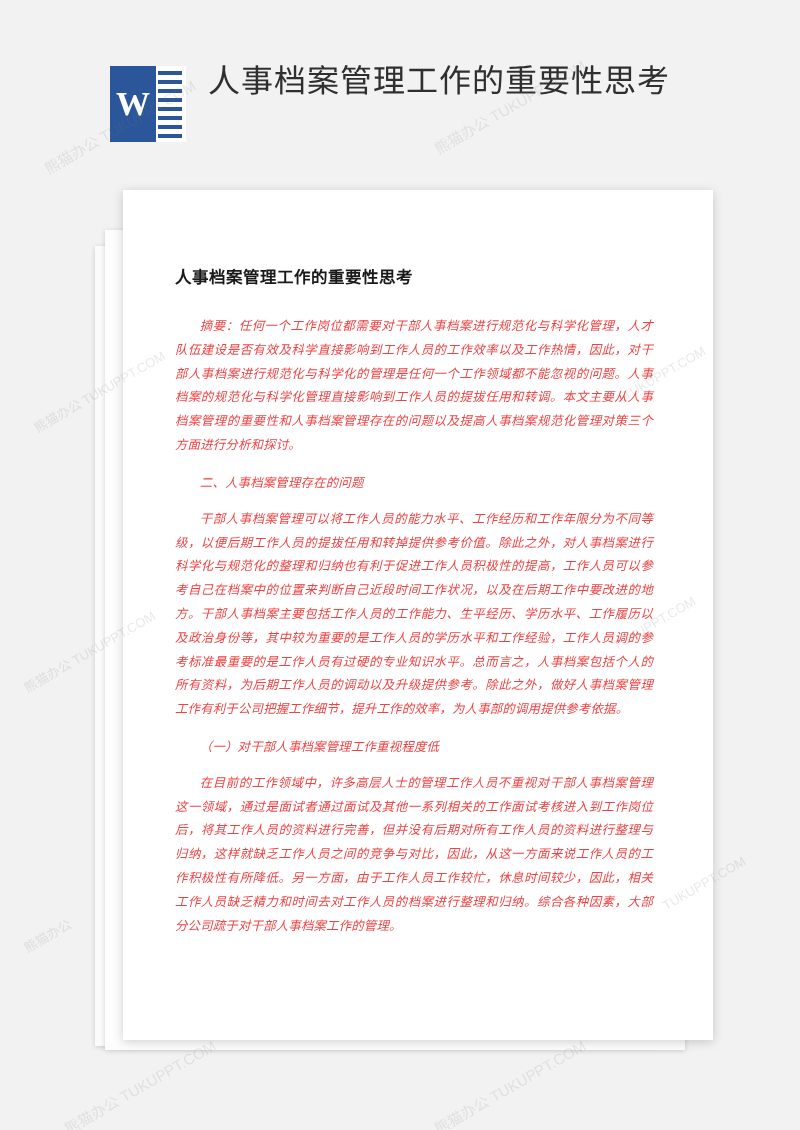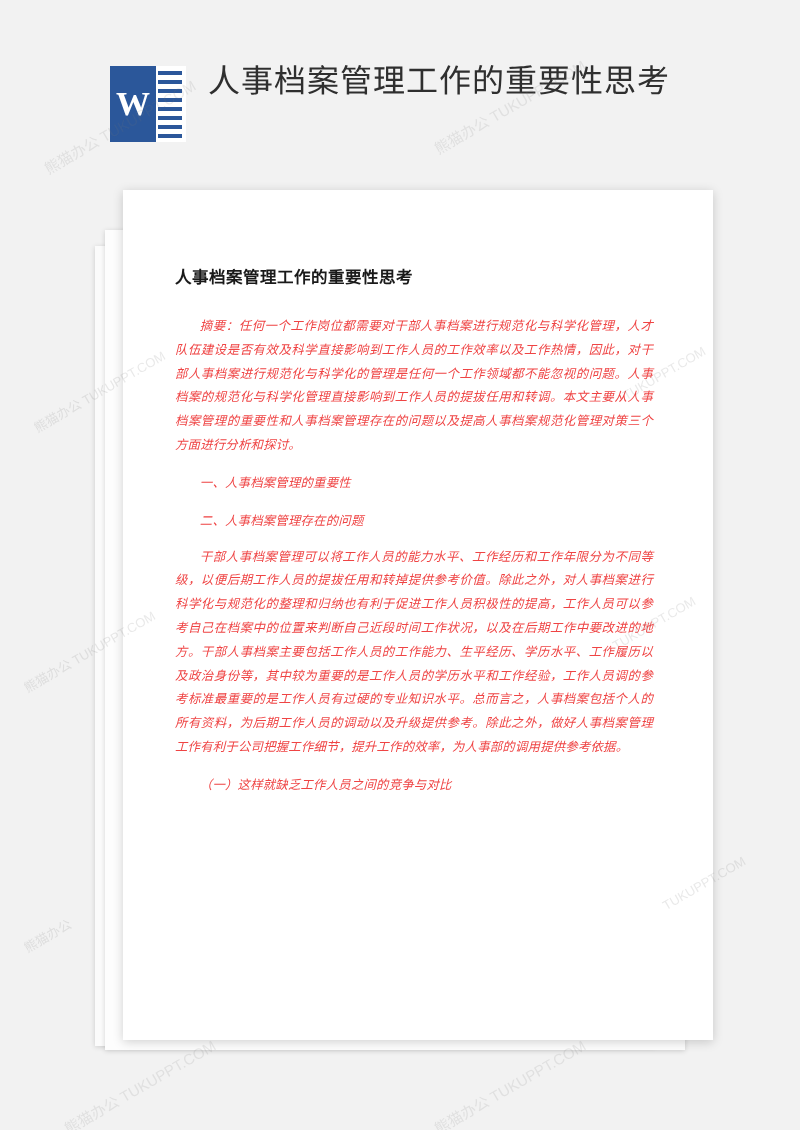--- a/index.html
+++ b/index.html
@@ -184,24 +184,24 @@
   <div class="doc-title">人事档案管理工作的重要性思考</div>
 </div>
 
 <div class="paper-stack">
   <div class="sheet sheet-back2"></div>
   <div class="sheet sheet-back1"></div>
   <div class="sheet sheet-front">
     <div class="sheet-inner">
       <div class="sheet-title">人事档案管理工作的重要性思考</div>
       <p class="para">摘要：任何一个工作岗位都需要对干部人事档案进行规范化与科学化管理，人才队伍建设是否有效及科学直接影响到工作人员的工作效率以及工作热情，因此，对干部人事档案进行规范化与科学化的管理是任何一个工作领域都不能忽视的问题。人事档案的规范化与科学化管理直接影响到工作人员的提拔任用和转调。本文主要从人事档案管理的重要性和人事档案管理存在的问题以及提高人事档案规范化管理对策三个方面进行分析和探讨。</p>
-      <p class="para heading">一、人事档案管理的重要性</p>
       <p class="para heading">二、人事档案管理存在的问题</p>
       <p class="para">干部人事档案管理可以将工作人员的能力水平、工作经历和工作年限分为不同等级，以便后期工作人员的提拔任用和转掉提供参考价值。除此之外，对人事档案进行科学化与规范化的整理和归纳也有利于促进工作人员积极性的提高，工作人员可以参考自己在档案中的位置来判断自己近段时间工作状况，以及在后期工作中要改进的地方。干部人事档案主要包括工作人员的工作能力、生平经历、学历水平、工作履历以及政治身份等，其中较为重要的是工作人员的学历水平和工作经验，工作人员调的参考标准最重要的是工作人员有过硬的专业知识水平。总而言之，人事档案包括个人的所有资料，为后期工作人员的调动以及升级提供参考。除此之外，做好人事档案管理工作有利于公司把握工作细节，提升工作的效率，为人事部的调用提供参考依据。</p>
-      <p class="para heading">（一）这样就缺乏工作人员之间的竞争与对比</p>
+      <p class="para heading">（一）对干部人事档案管理工作重视程度低</p>
+      <p class="para">在目前的工作领域中，许多高层人士的管理工作人员不重视对干部人事档案管理这一领域，通过是面试者通过面试及其他一系列相关的工作面试考核进入到工作岗位后，将其工作人员的资料进行完善，但并没有后期对所有工作人员的资料进行整理与归纳，这样就缺乏工作人员之间的竞争与对比，因此，从这一方面来说工作人员的工作积极性有所降低。另一方面，由于工作人员工作较忙，休息时间较少，因此，相关工作人员缺乏精力和时间去对工作人员的档案进行整理和归纳。综合各种因素，大部分公司疏于对干部人事档案工作的管理。</p>
 
     </div>
   </div>
 </div>
 
 <div class="wm-layer">
   <div class="wm wm-big" style="left:40px;  top:160px;">熊猫办公 TUKUPPT.COM</div>
   <div class="wm wm-big" style="left:430px; top:140px;">熊猫办公 TUKUPPT.COM</div>
   <div class="wm" style="left:30px;  top:420px;">熊猫办公 TUKUPPT.COM</div>
   <div class="wm" style="left:620px; top:390px;">TUKUPPT.COM</div>

